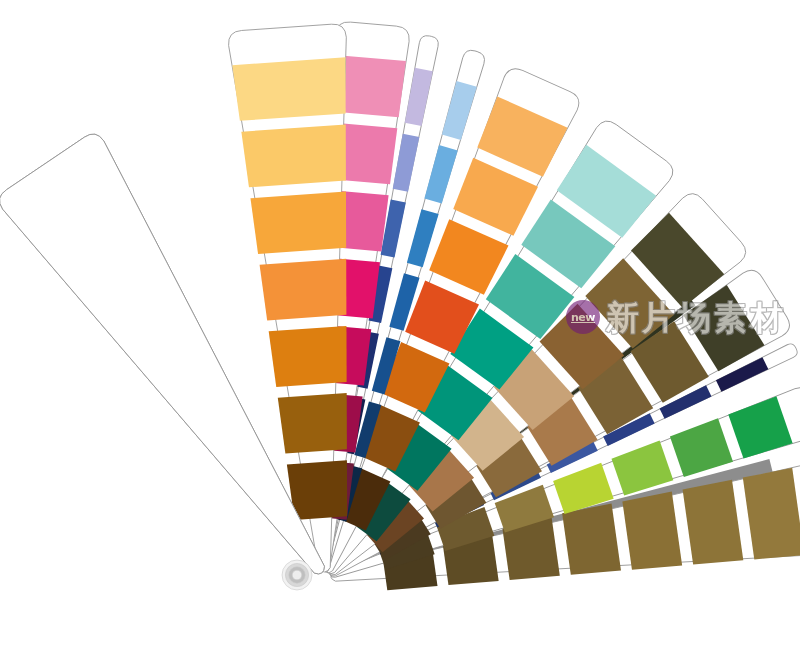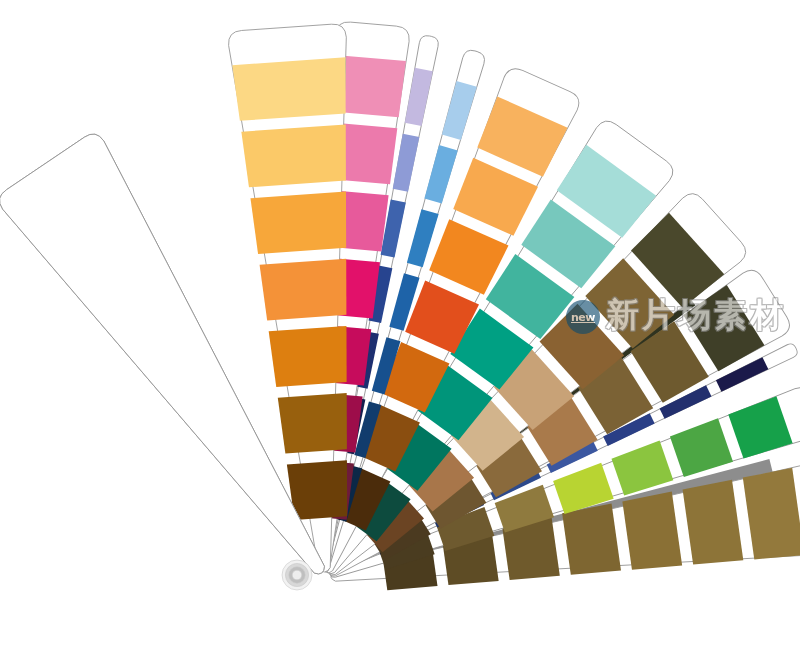--- a/index.html
+++ b/index.html
@@ -33,21 +33,21 @@
     display: flex;
     align-items: center;
     gap: 6px;
     pointer-events: none;
     opacity: 0.62;
   }
   #wm-badge {
     width: 34px;
     height: 34px;
     border-radius: 50%;
-    background: #0c4a6e;
+    background: #701a75;
     color: #ffffff;
     font-size: 11px;
     font-weight: bold;
     display: flex;
     align-items: center;
     justify-content: center;
     letter-spacing: -0.5px;
     font-family: "DejaVu Sans", sans-serif;
     text-decoration: underline;
   }
@@ -55,21 +55,21 @@
     font-size: 33px;
     font-weight: bold;
     color: #ffffff;
     letter-spacing: 3px;
     line-height: 1;
     text-shadow:
        1px 0 0 #8d8d8d, -1px 0 0 #8d8d8d,
        0 1px 0 #8d8d8d, 0 -1px 0 #8d8d8d,
        1px 1px 0 #8d8d8d, -1px -1px 0 #8d8d8d,
        1px -1px 0 #8d8d8d, -1px 1px 0 #8d8d8d;
-    font-family: Liberation Mono, monospace;
+    font-family: Liberation Sans, sans-serif;
   }
 </style>
 </head>
 <body>
 
 <div id="stage">
 
   <svg id="fan-svg" viewBox="0 0 800 647">
     <g id="fan-group">
         <g transform="translate(325,578) rotate(53)">

